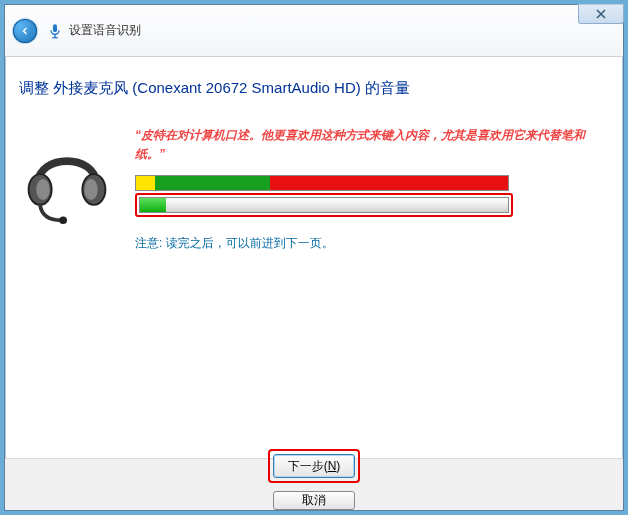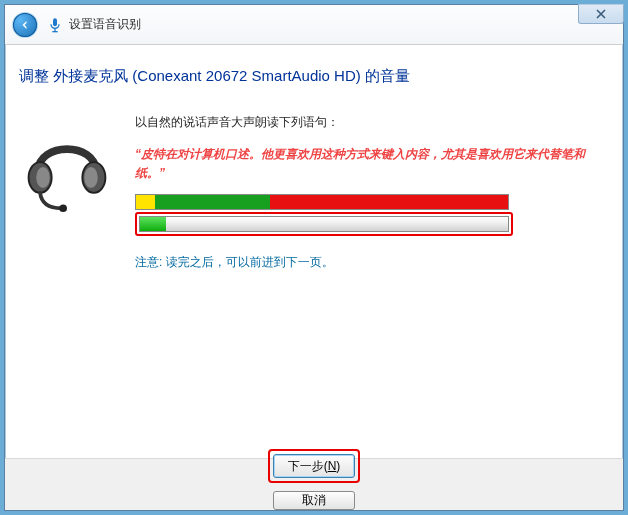--- a/index.html
+++ b/index.html
@@ -16,21 +16,21 @@
     position: absolute;
     left: 4px; top: 4px;
     width: 620px; height: 507px;
     background: #fff;
     border: 1px solid #5a7fa0;
     display: flex;
     flex-direction: column;
     box-shadow: 0 0 0 1px #aac7e4 inset;
   }
   .titlebar {
-    height: 40px;
+    height: 52px;
     border-bottom: 1px solid #d0d0d0;
     background: linear-gradient(#fdfdfe, #f3f6f9);
     display: flex;
     align-items: center;
     padding: 0 8px;
     position: relative;
   }
   .back-circle {
     width: 24px; height: 24px;
     border-radius: 50%;
@@ -198,21 +198,20 @@
           <ellipse cx="22" cy="62" rx="12" ry="16" fill="#555" stroke="#222" stroke-width="2"></ellipse>
           <ellipse cx="78" cy="62" rx="12" ry="16" fill="#555" stroke="#222" stroke-width="2"></ellipse>
           <ellipse cx="25" cy="62" rx="7" ry="11" fill="#888"></ellipse>
           <ellipse cx="75" cy="62" rx="7" ry="11" fill="#888"></ellipse>
           <path d="M22 78 Q24 94 44 94" stroke="#333" stroke-width="4" fill="none" stroke-linecap="round"></path>
           <circle cx="46" cy="94" r="4" fill="#222"></circle>
         </svg>
       </div>
 
       <div class="right-col">
-        <div class="instr">以自然的说话声音大声朗读下列语句：</div>
         <div class="sample">“皮特在对计算机口述。他更喜欢用这种方式来键入内容，尤其是喜欢用它来代替笔和纸。”</div>
 
         <div class="bar-stack">
           <div class="level-bar">
             <div class="seg yellow" id="seg-yellow" style="width: 5%;"></div>
             <div class="seg green" id="seg-green" style="width: 31%;"></div>
             <div class="seg red" id="seg-red" style="width: 64%;"></div>
           </div>
 
           <div class="progress-outer">

